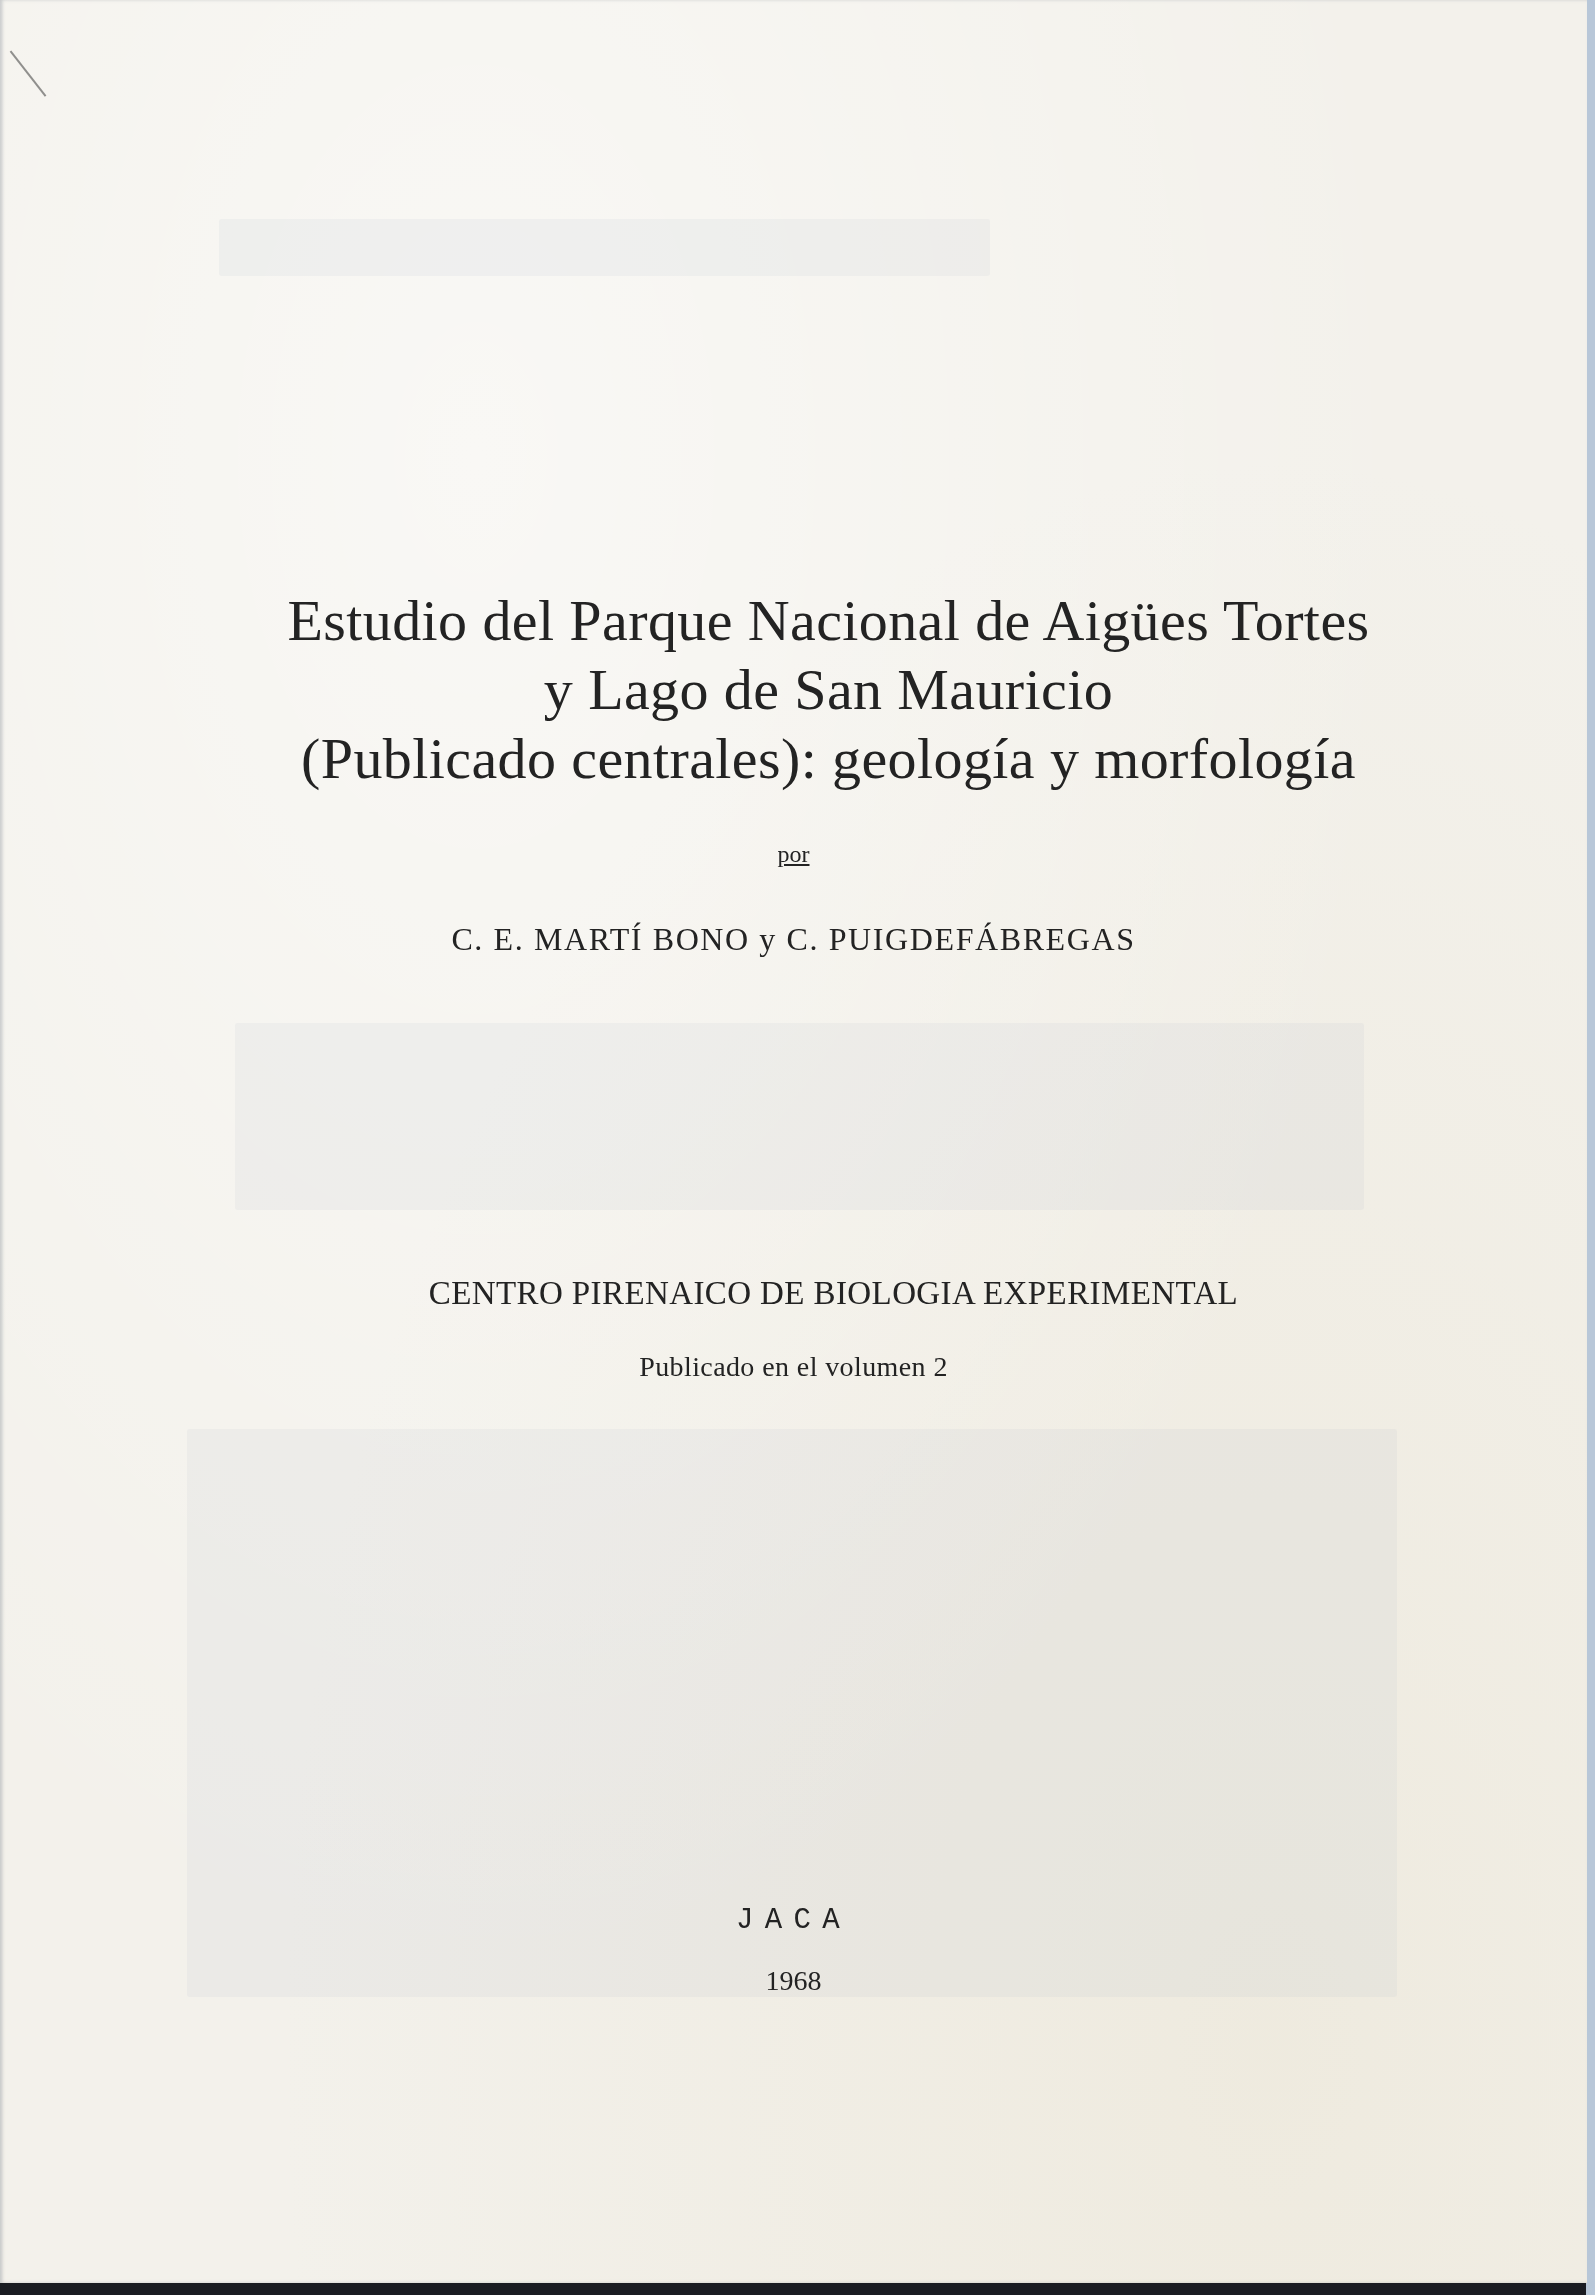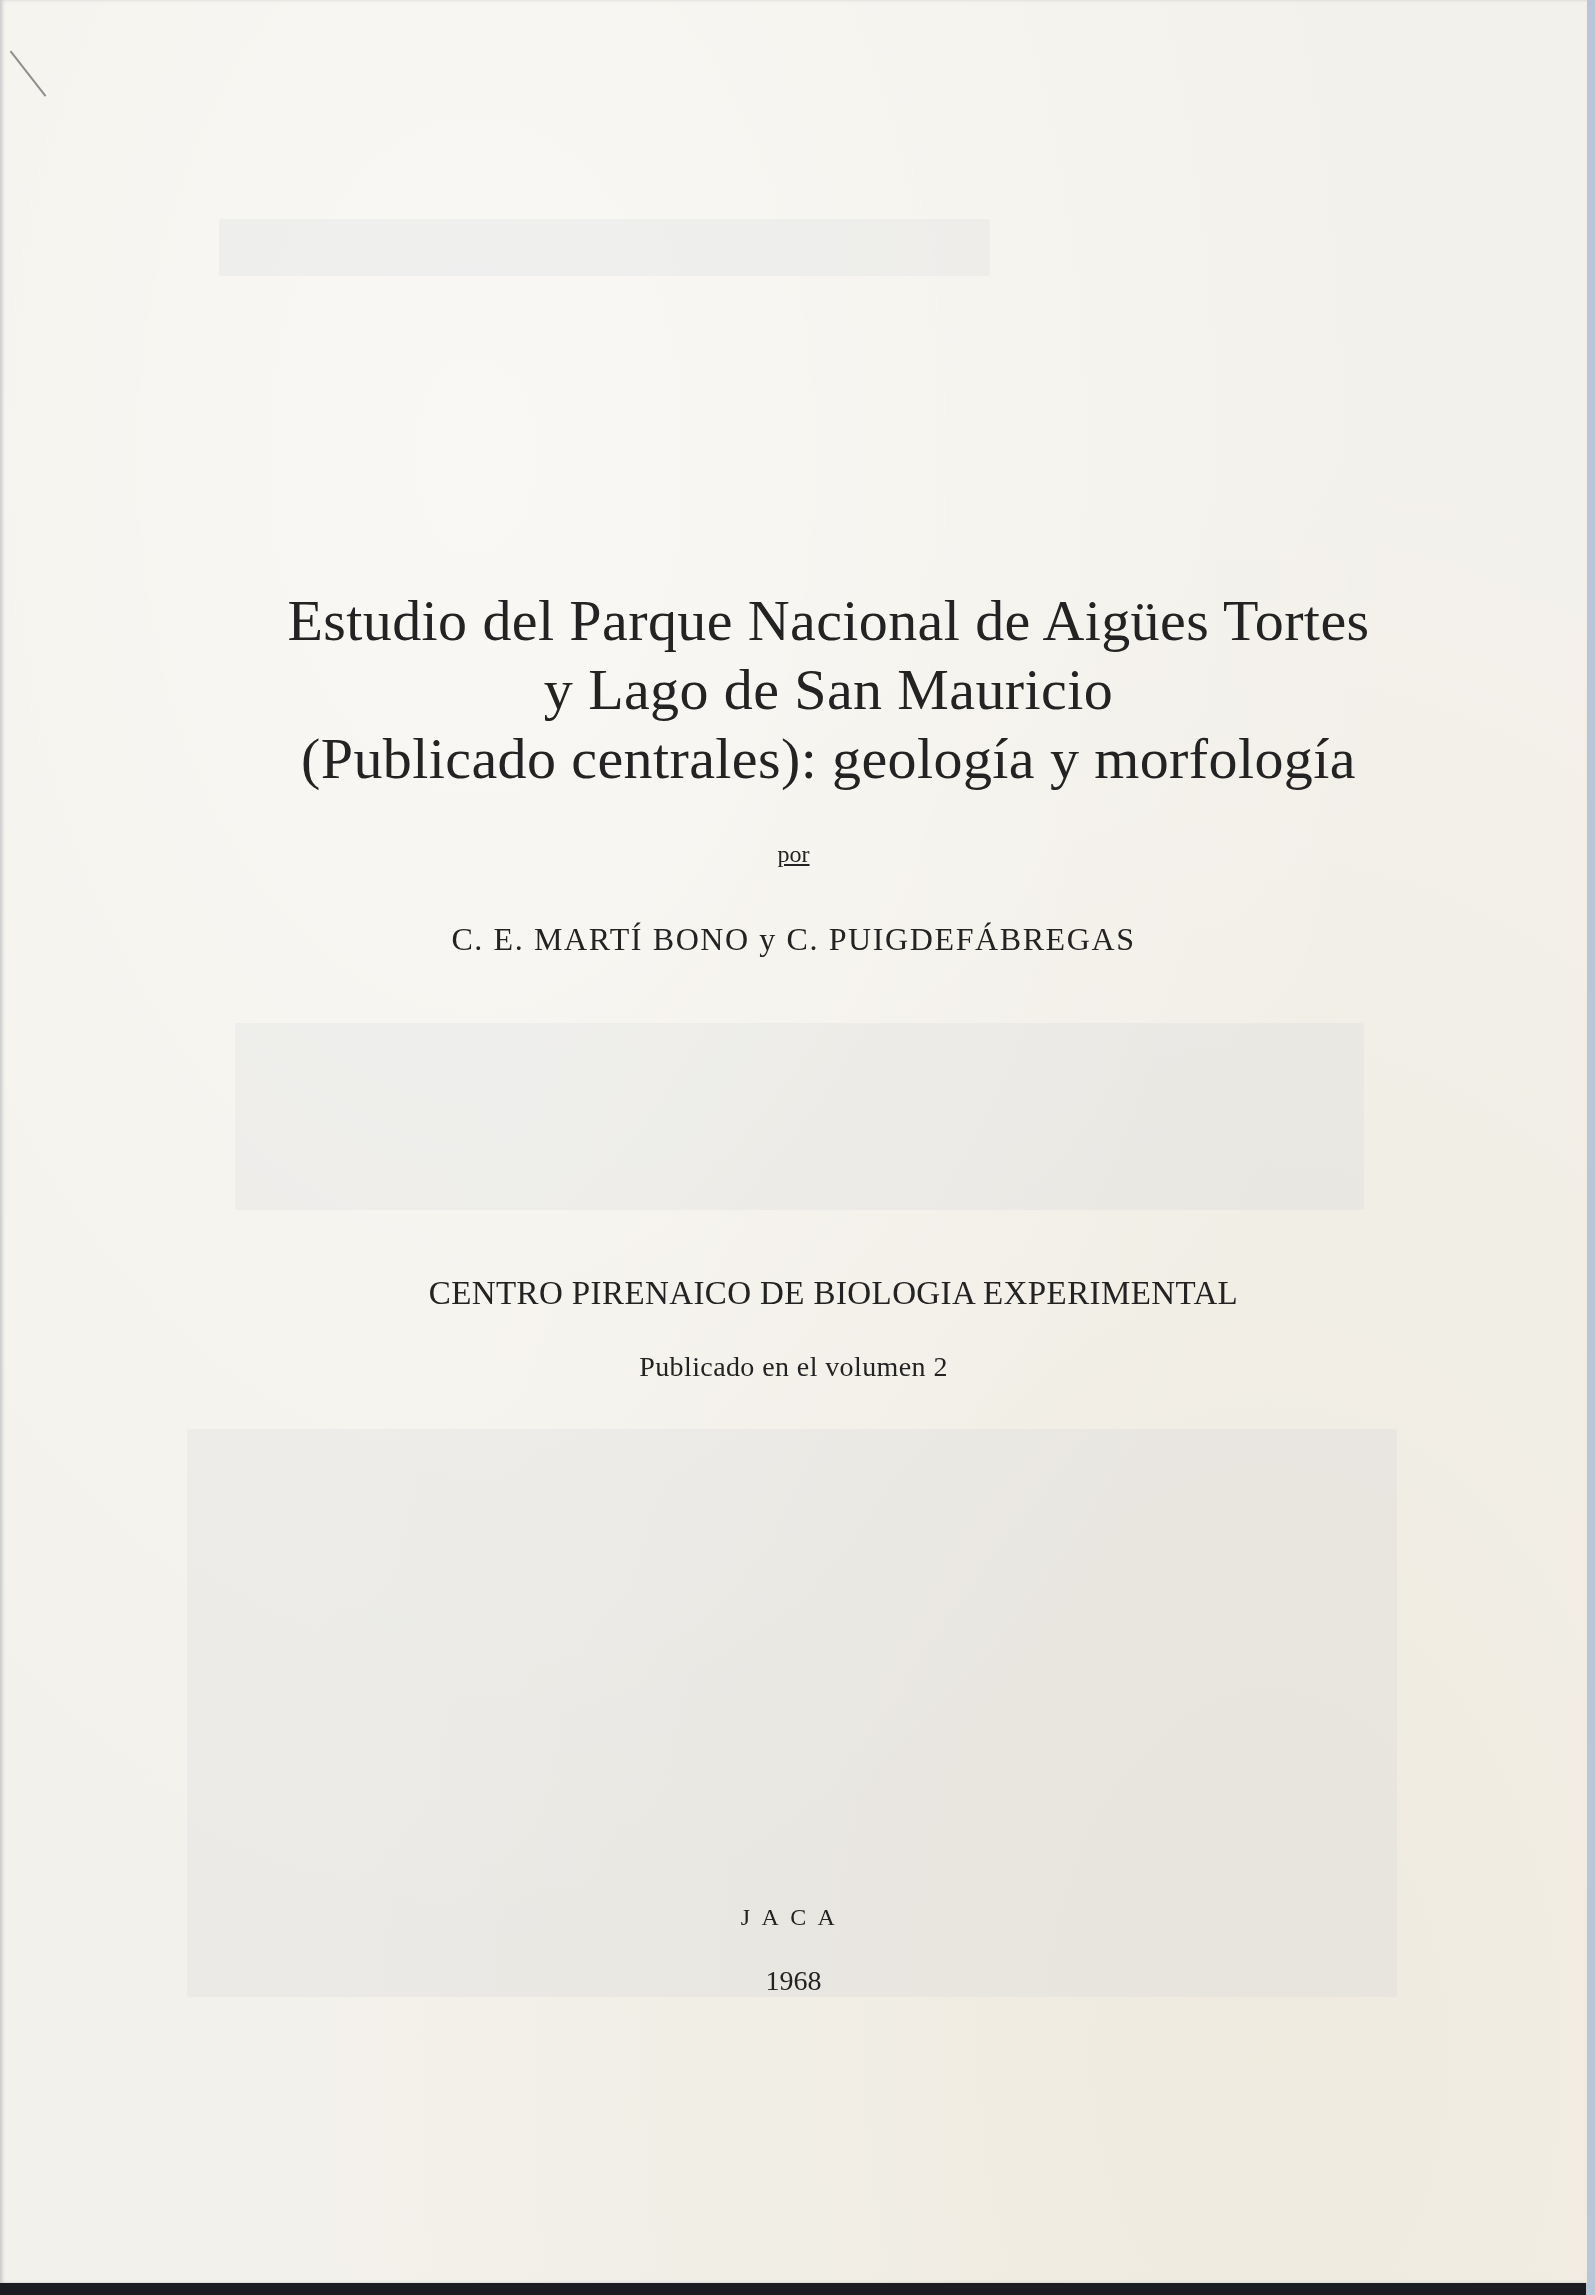--- a/index.html
+++ b/index.html
@@ -26,21 +26,21 @@
     position: absolute; background: rgba(170,180,195,0.10); border-radius: 2.4px;
   }
   .text { position: absolute; left: 0; width: 1587px; text-align: center; color: #232323; }
   .title {
     top: 586px; font-size: 58px; line-height: 69px; letter-spacing: 0.4px; padding-left: 35px;
   }
   .por { top: 841px; font-size: 24px; text-decoration: underline; }
   .authors { top: 893px; font-size: 32px; letter-spacing: 1.6px; margin-top: 28px; }
   .centro { top: 1275px; font-size: 33px; letter-spacing: 0.4px; padding-left: 40px; }
   .publicado { top: 1351px; font-size: 28px; letter-spacing: 0.4px; }
-  .city { top: 1904px; font-size: 24px; letter-spacing: 11.4px; }
+  .city { top: 1904px; font-size: 29px; letter-spacing: 11.4px; font-family: Liberation Mono, monospace; }
   .year { top: 1965px; font-size: 28px; }
   .scratch {
     position: absolute; left: 27px; top: 45px; width: 2.4px; height: 57px;
     background: rgba(60,60,60,0.55); transform: rotate(-38deg);
   }
 </style>
 </head>
 <body>
 
 <div class="right-strip"></div>

